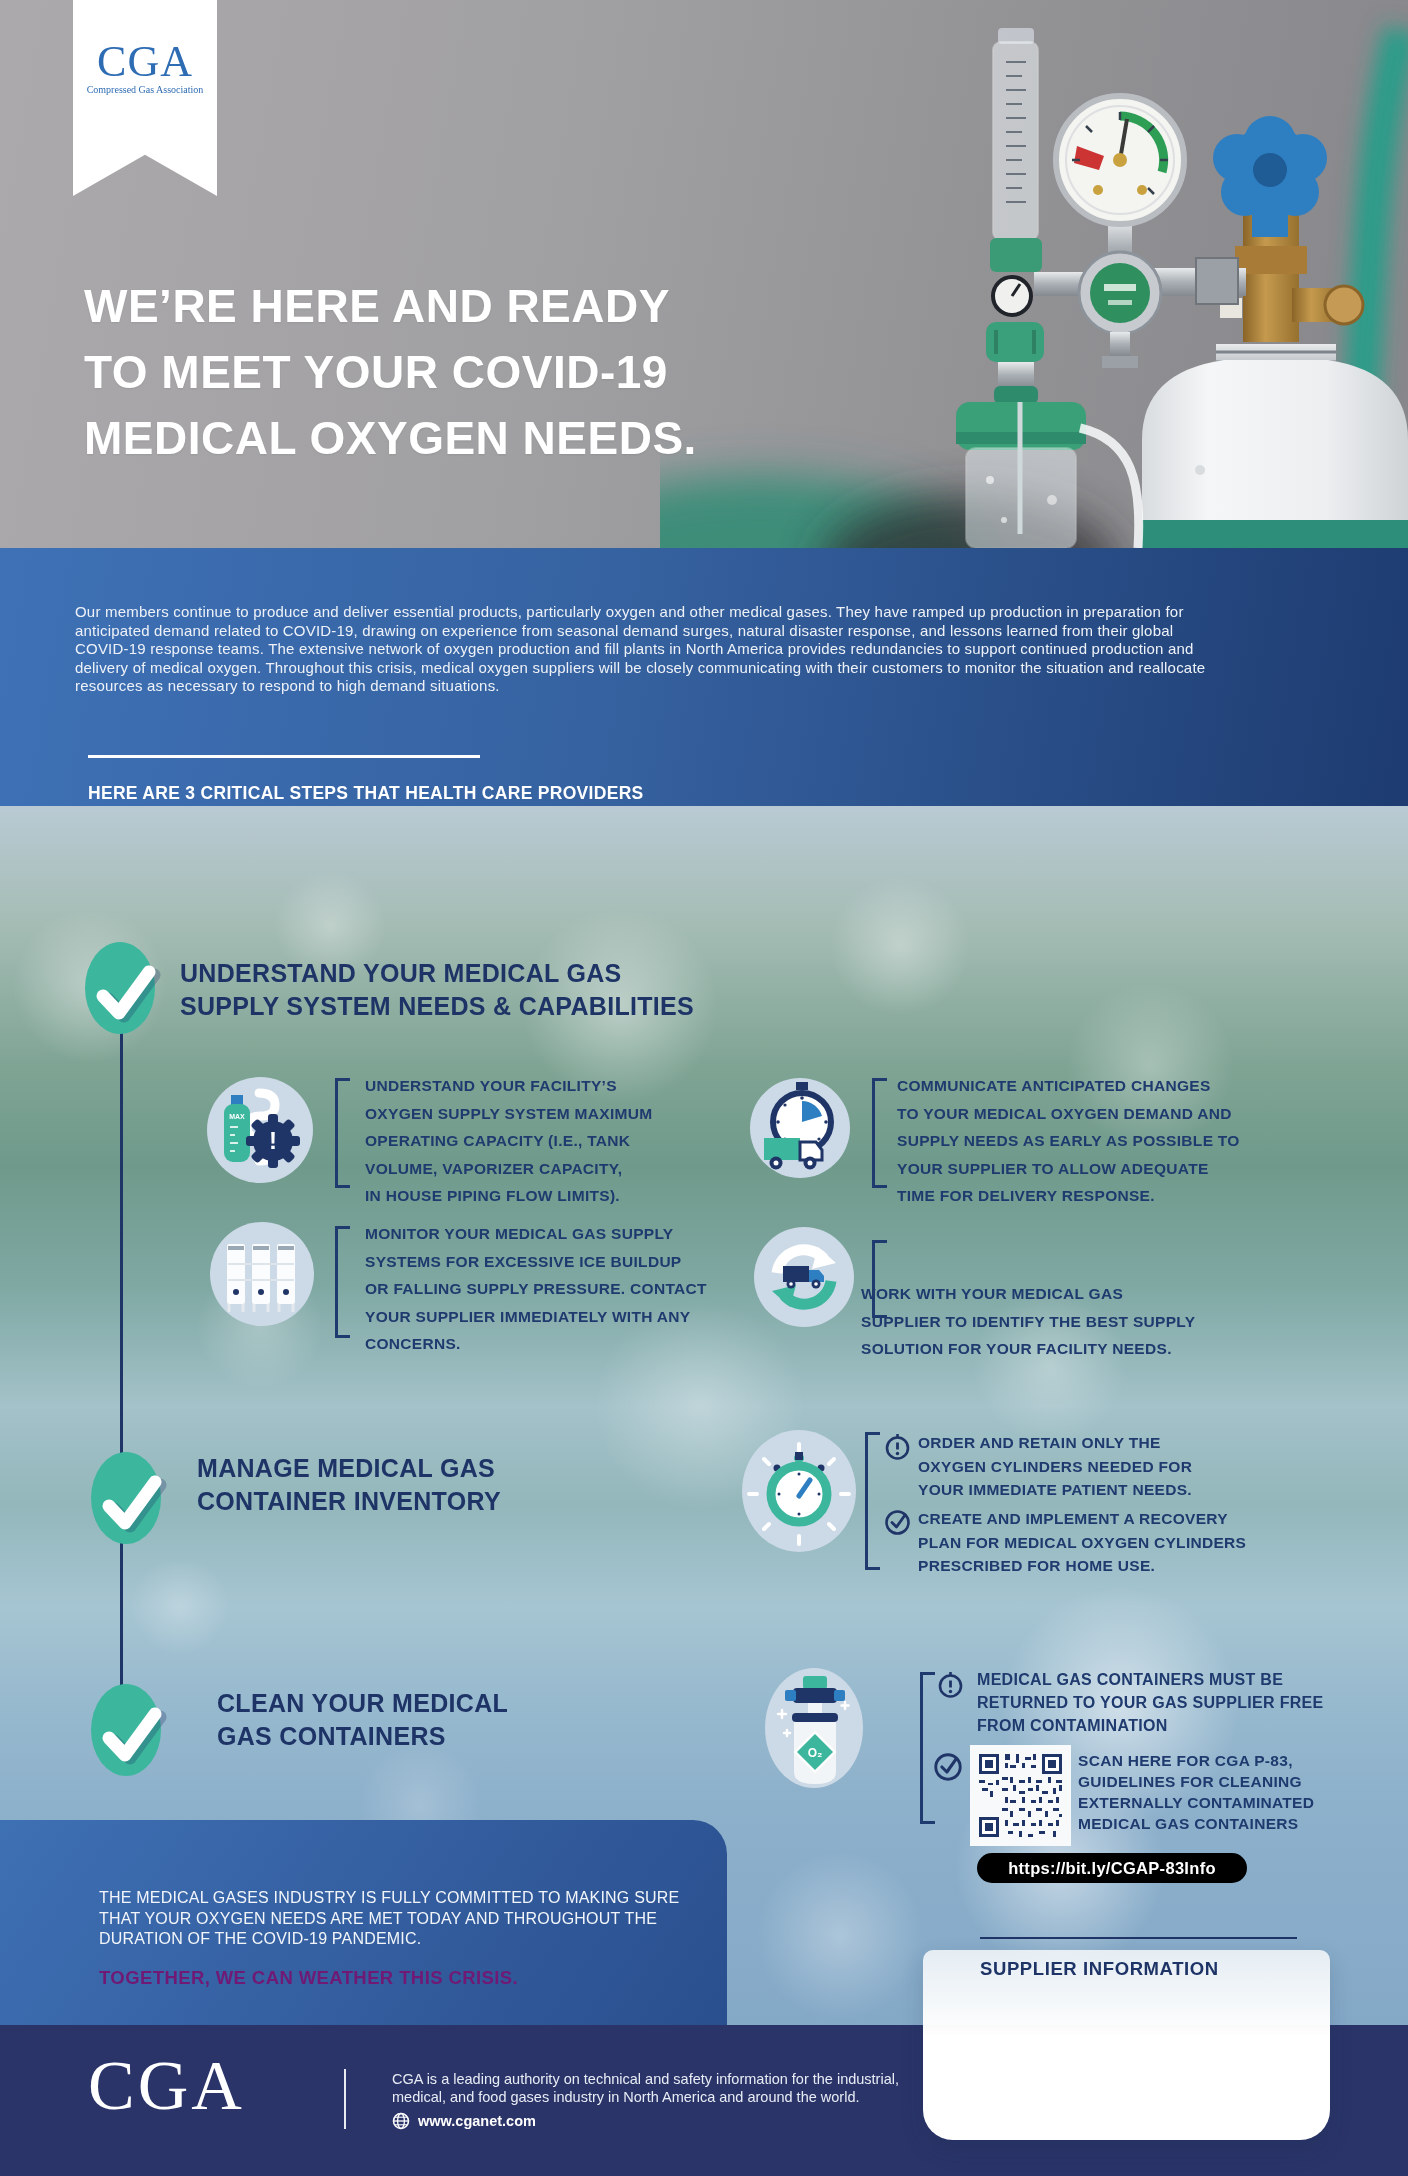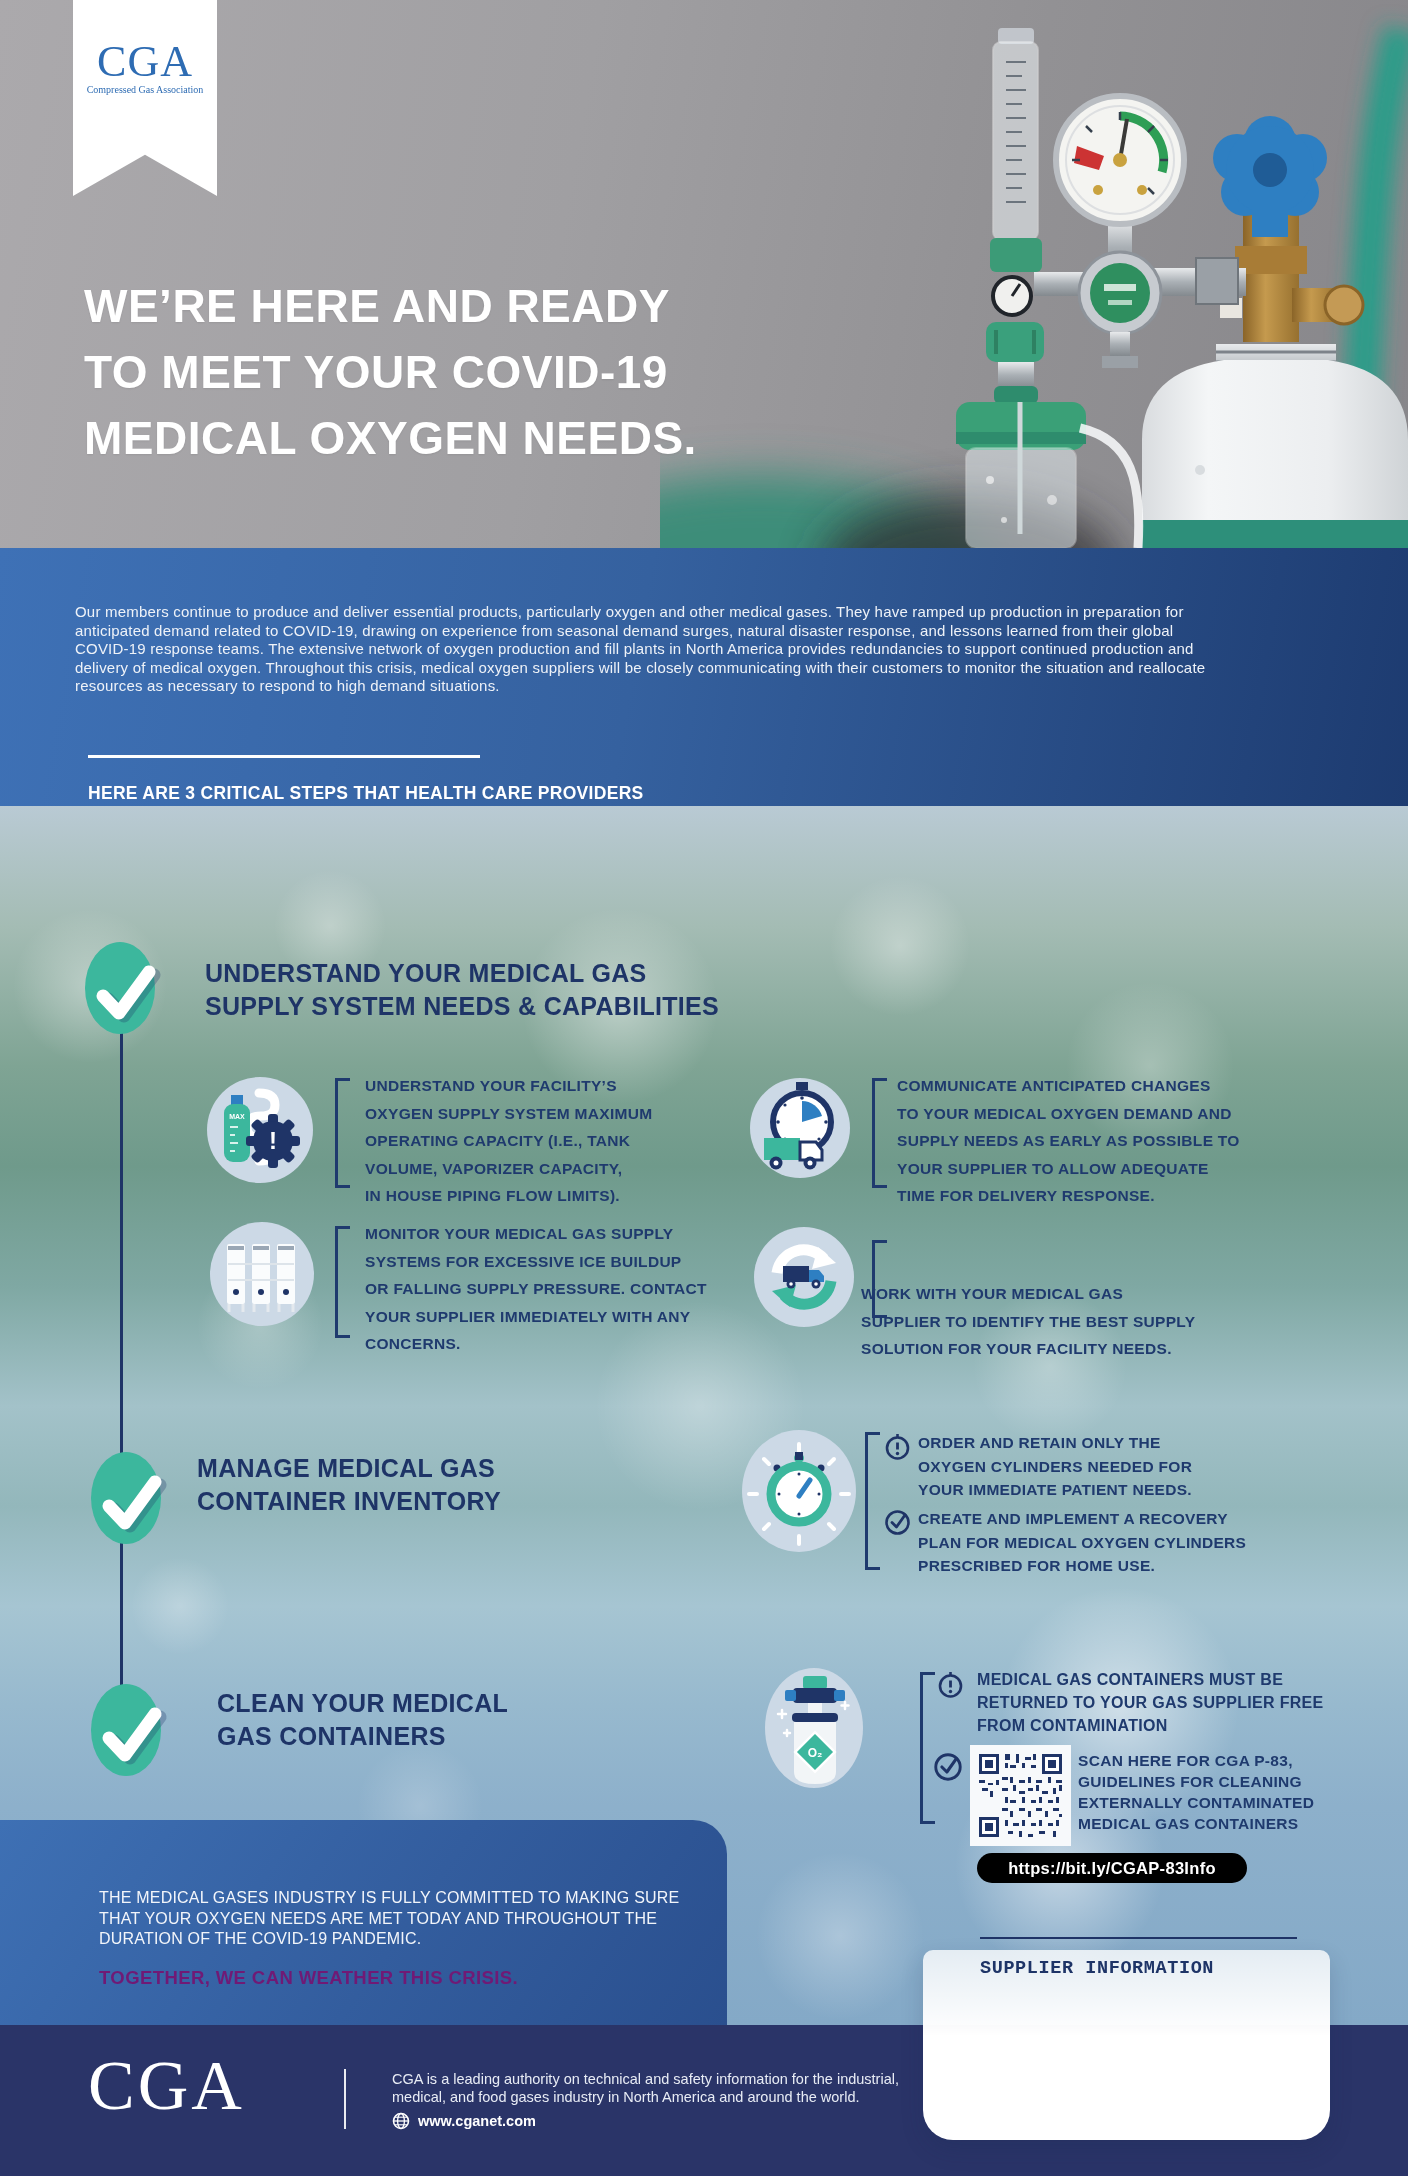--- a/index.html
+++ b/index.html
@@ -71,21 +71,21 @@
     background:linear-gradient(125deg,#3e70b4 0%,#335d9e 55%,#2a4f8e 100%);
     border-radius:0 34px 0 0;z-index:2;}
   .closing-text{position:absolute;left:99px;top:1888px;color:#f2f5fa;font-size:16px;
     line-height:20.5px;letter-spacing:.2px;white-space:pre-line;z-index:3;}
   .closing-emphasis{position:absolute;left:99px;top:1951px;color:#701a75;font-size:18.5px;
     font-weight:800;letter-spacing:.4px;z-index:3;margin-top:16px;}
   
   .supplier-rule{position:absolute;left:980px;top:1937px;width:317px;height:2px;background:#1f3467;}
   .supplier-box{position:absolute;left:923px;top:1950px;width:407px;height:190px;
     background:linear-gradient(180deg,rgba(255,255,255,.78),#ffffff 45%);
-    border-radius:10px 10px 30px 30px;z-index:6;box-shadow:0 10px 22px rgba(20,40,80,.18);font-family:Liberation Mono, monospace;}
+    border-radius:10px 10px 30px 30px;z-index:6;box-shadow:0 10px 22px rgba(20,40,80,.18);}
   .supplier-heading{position:absolute;left:57px;top:8px;color:#1e3467;font-weight:800;
     font-size:18.5px;letter-spacing:.6px;}
   
   .footer{position:absolute;left:0;top:2025px;width:1408px;height:151px;background:#2a3468;z-index:1;}
   .footer-logo{position:absolute;left:88px;top:2042px;color:#ffffff;z-index:2;
     font-family:"Liberation Serif",serif;font-size:70px;line-height:88px;letter-spacing:3px;}
   .footer-divider{position:absolute;left:344px;top:2069px;width:2px;height:60px;background:rgba(255,255,255,.9);z-index:2;}
   .footer-desc{position:absolute;left:392px;top:2070px;color:#e8ecf5;font-size:14.5px;
     line-height:18px;white-space:pre-line;z-index:2;}
   .footer-site{position:absolute;left:418px;top:2113px;color:#ffffff;font-weight:bold;
@@ -249,21 +249,21 @@
 CAN TAKE TO SUPPORT THE MEDICAL OXYGEN SUPPLY CHAIN:</div>
 
   <div class="main-bg"></div>
   <div class="connector-line"></div>
 
   <svg class="check-badge" style="left:70px;top:936px;" viewBox="0 0 104 104">
     <ellipse cx="50" cy="52" rx="35" ry="46" fill="#3cb79d"></ellipse>
     <path d="M33,60 L49,77 L79,36" fill="none" stroke="#1e3366" stroke-width="13" stroke-linecap="round" stroke-linejoin="round" opacity=".28" transform="translate(5,3)"></path>
     <path d="M33,60 L49,77 L79,36" fill="none" stroke="#ffffff" stroke-width="13" stroke-linecap="round" stroke-linejoin="round"></path>
   </svg>
-  <div class="section-heading" style="left:180px;top:957px;margin-left:25px;">UNDERSTAND YOUR MEDICAL GAS
+  <div class="section-heading" style="left:180px;top:957px;">UNDERSTAND YOUR MEDICAL GAS
 SUPPLY SYSTEM NEEDS &amp; CAPABILITIES</div>
 
   <div class="icon-circle" style="left:207px;top:1077px;width:106px;height:106px;">
     <svg width="106" height="106" viewBox="0 0 106 106">
       <path d="M52,16 q16,0 16,12 q0,11 -14,11 q-14,0 -14,11 q0,11 14,11 q14,0 14,11 q0,12 -16,12" fill="none" stroke="#ffffff" stroke-width="9" stroke-linecap="round"></path>
       <rect x="24" y="18" width="12" height="10" fill="#2e7fc2"></rect>
       <rect x="17" y="27" width="26" height="58" rx="9" fill="#3cb79d"></rect>
       <text x="30" y="42" font-size="7" font-weight="bold" fill="#ffffff" text-anchor="middle" font-family="Liberation Sans,sans-serif">MAX</text>
       <g stroke="#d9f2ec" stroke-width="2">
           <line x1="23" y1="50" x2="31" y2="50"></line>

